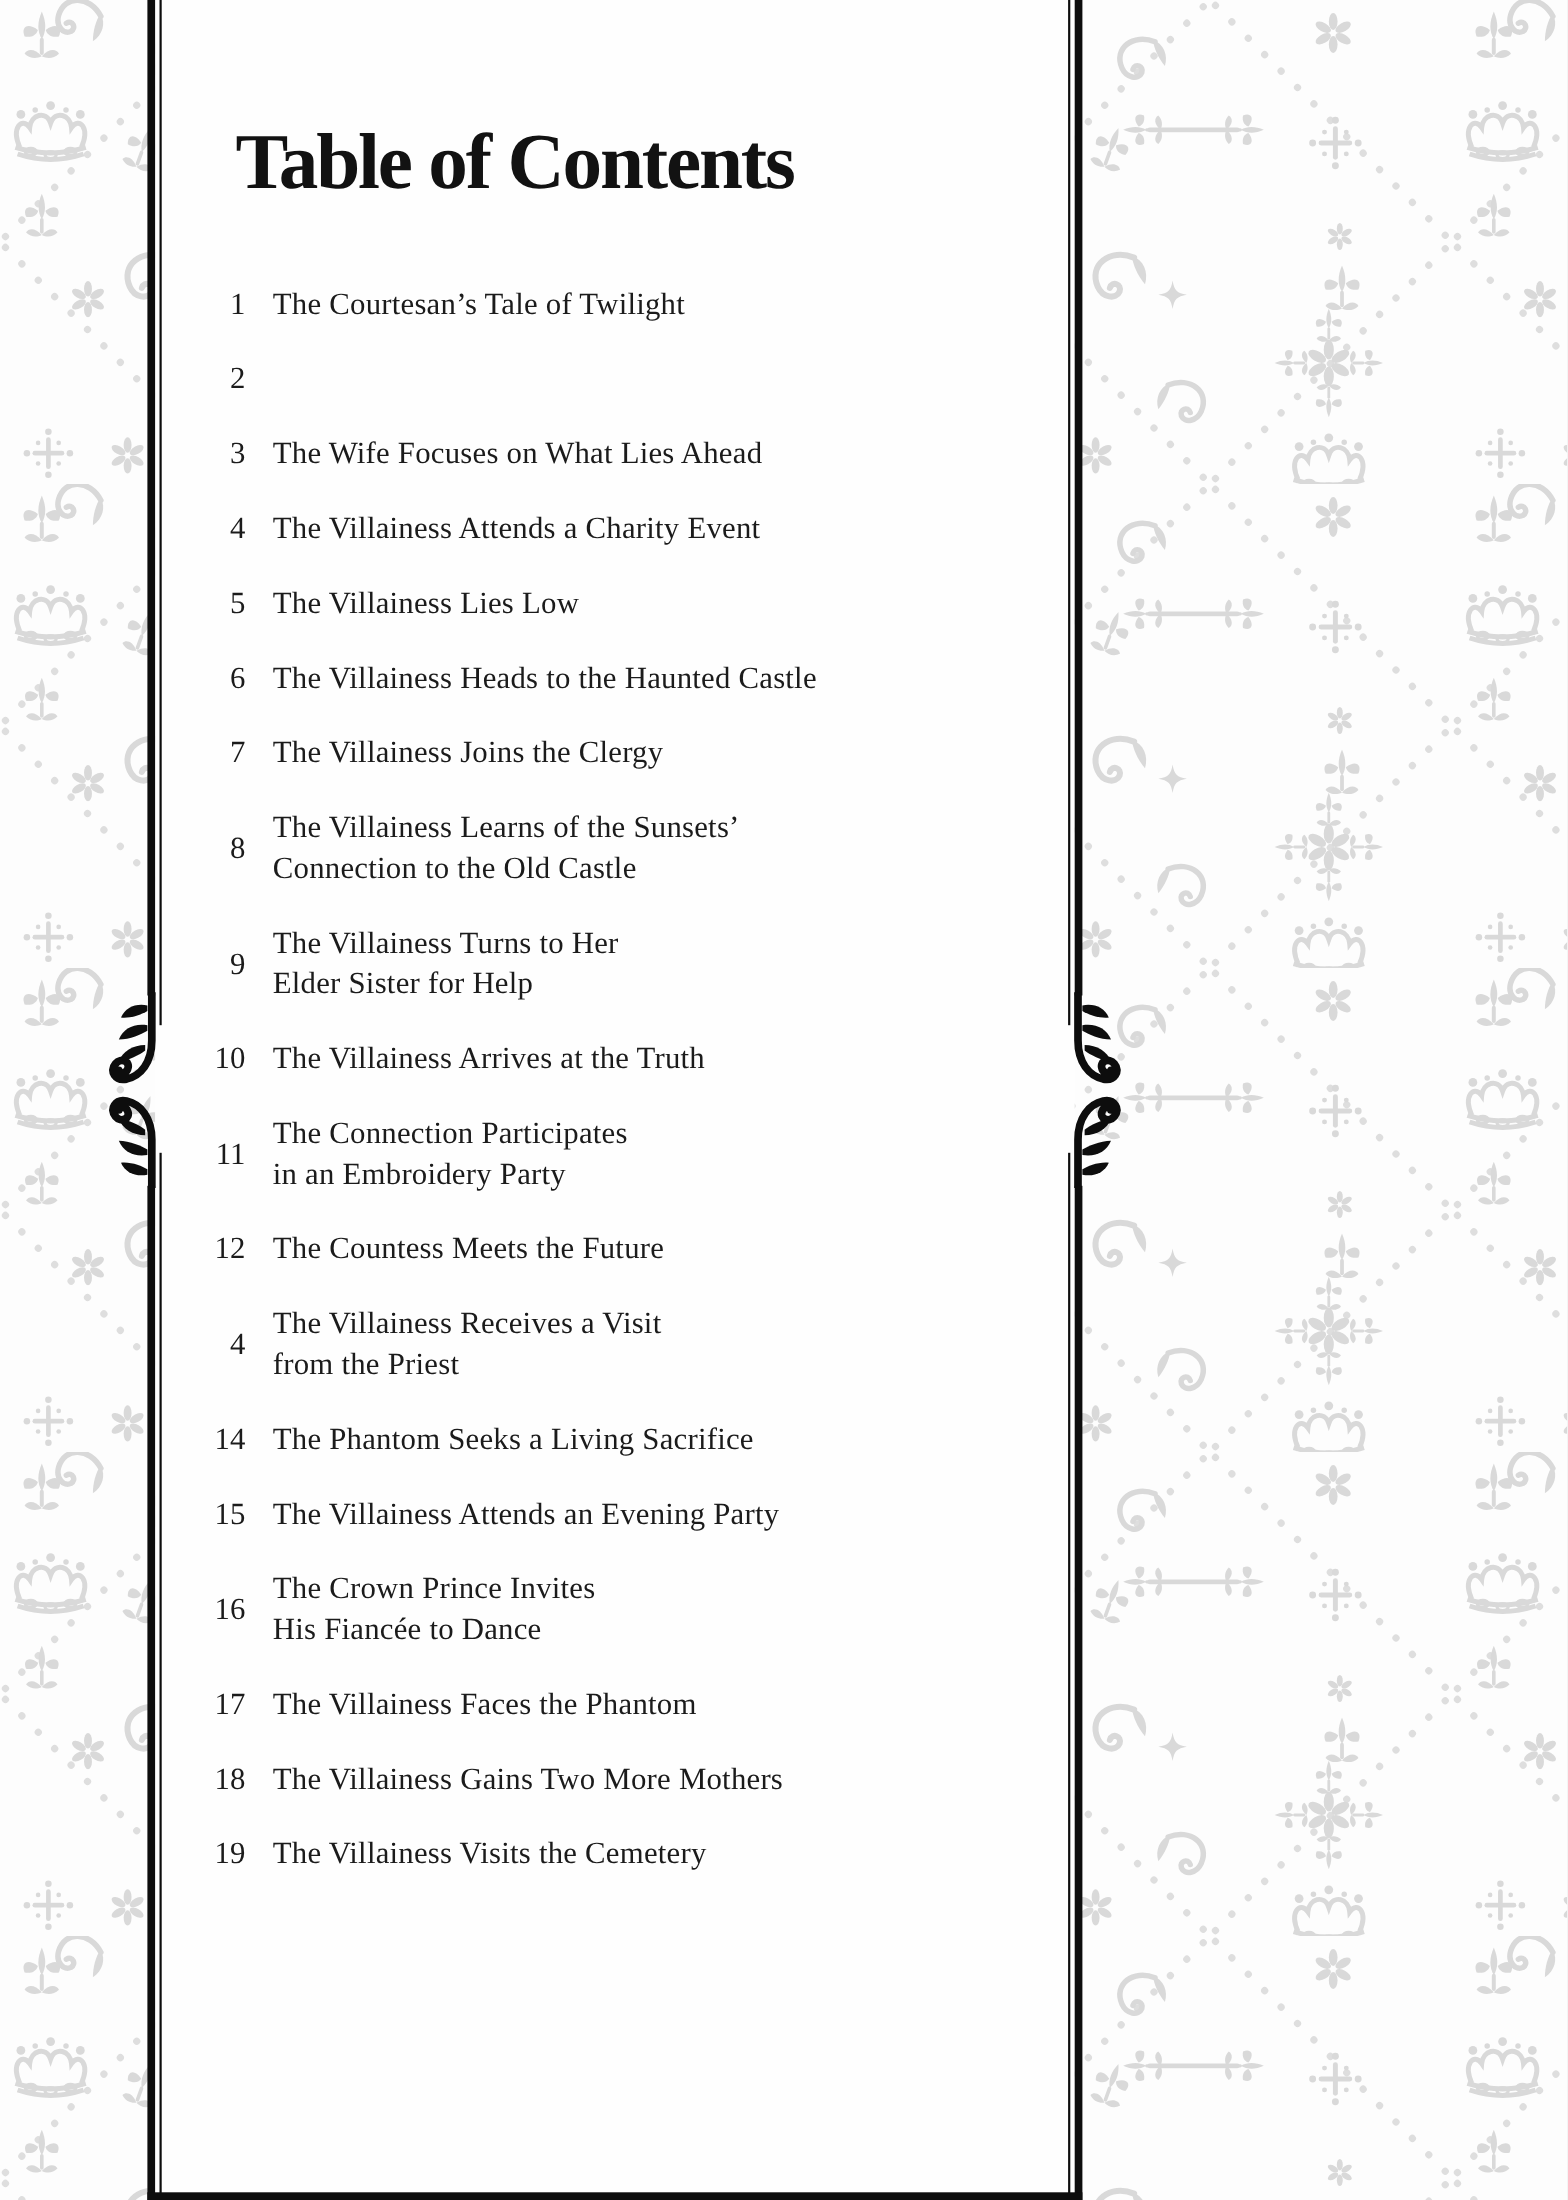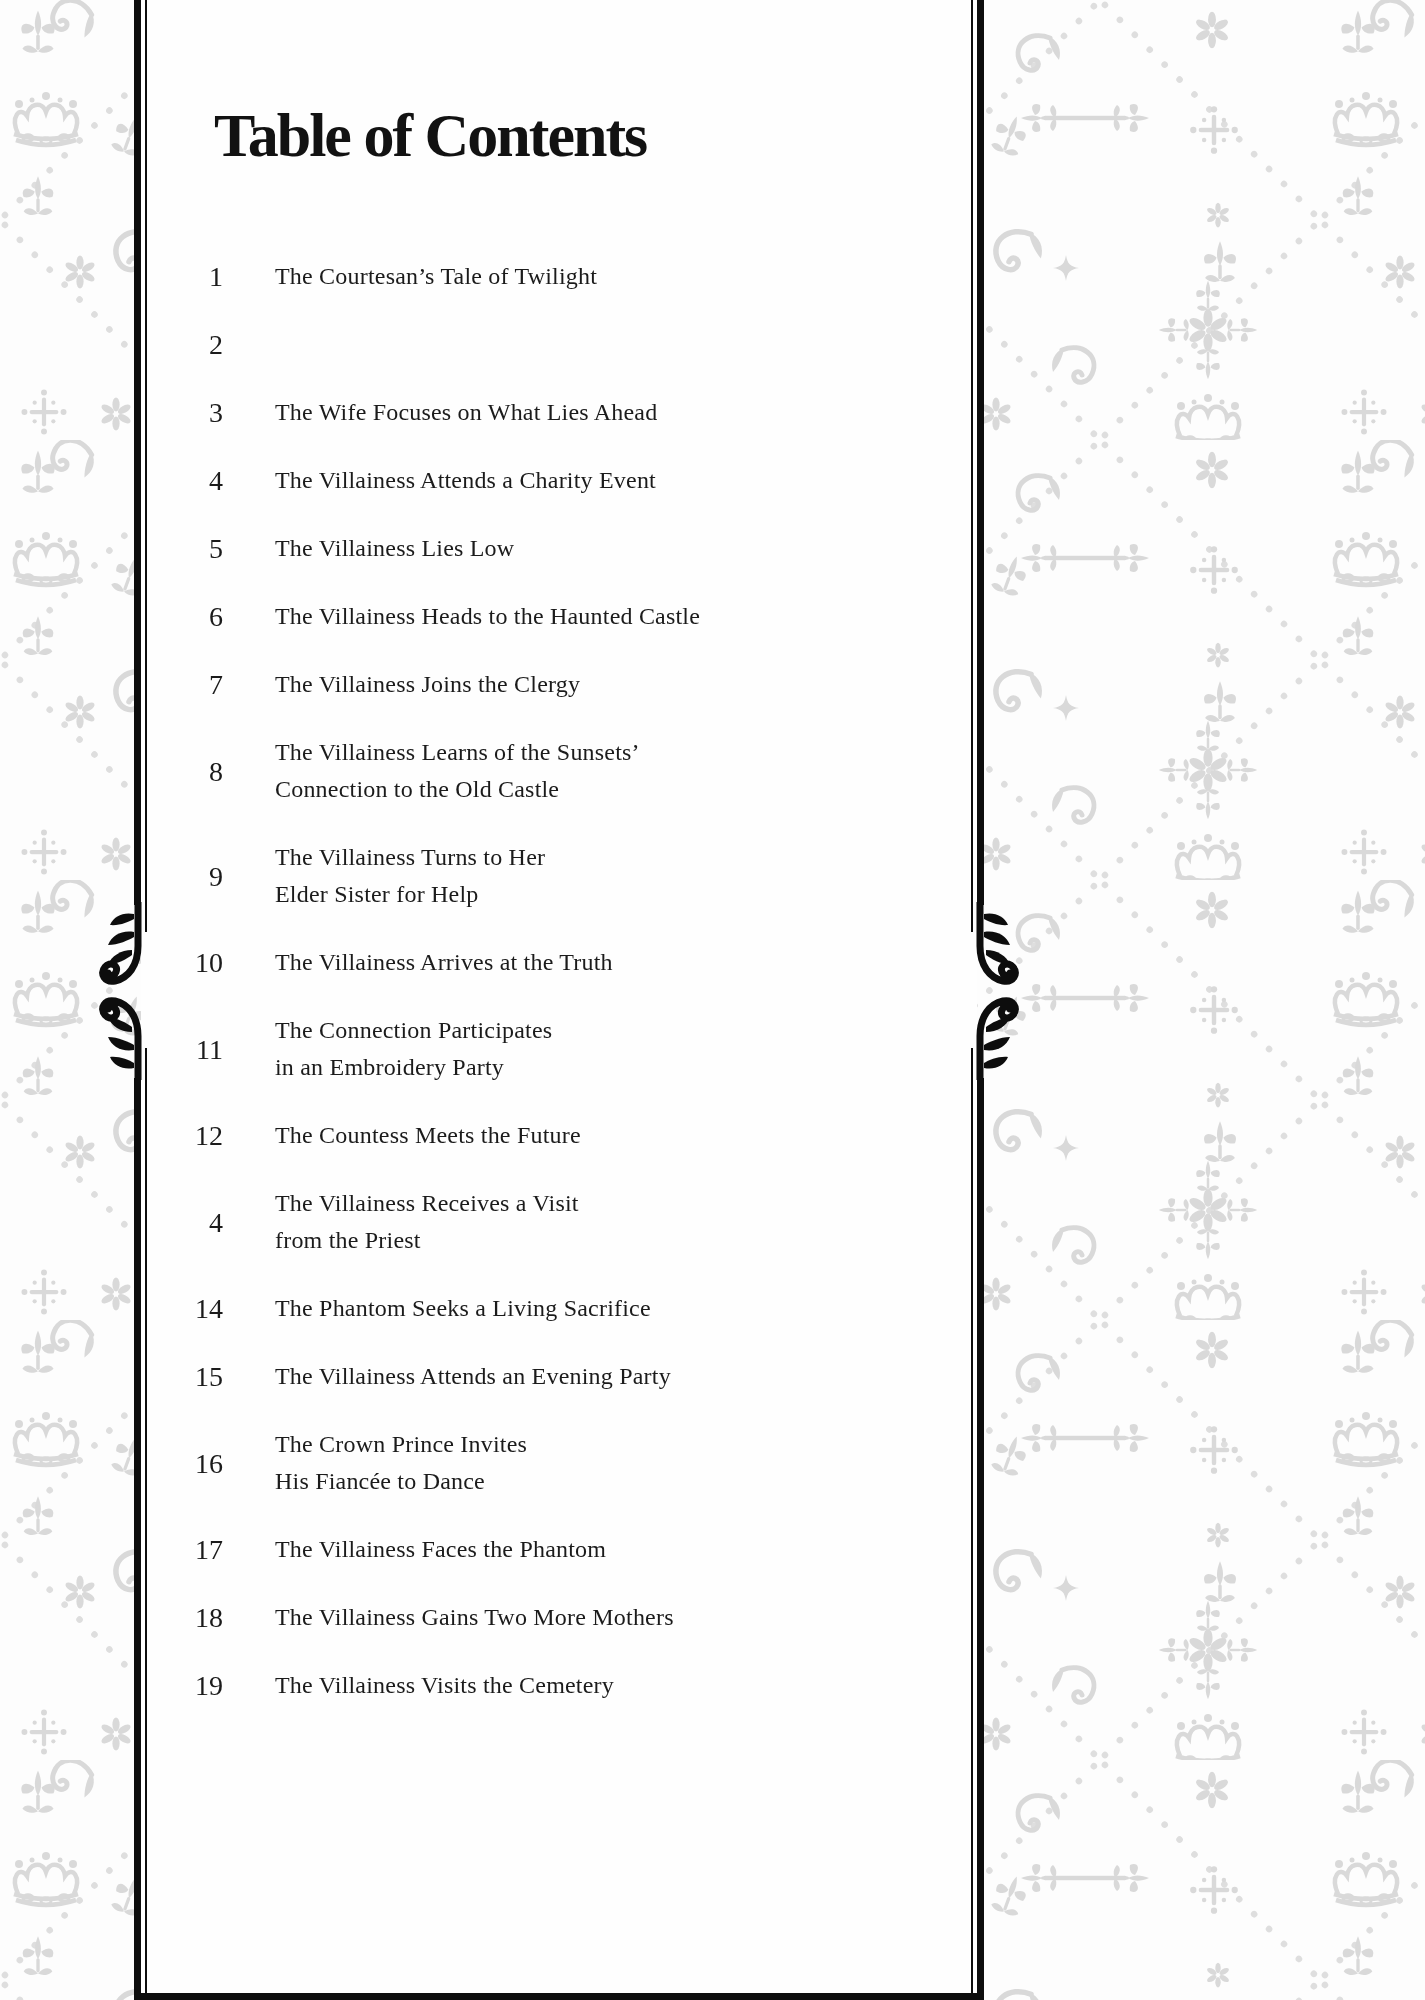--- a/index.html
+++ b/index.html
@@ -33,44 +33,43 @@
   .bottom-bar{left:134px;top:1993px;width:850px;height:7px;}
   .flourish{position:absolute;z-index:2;width:48px;height:84px;}
   .fl-lt{left:98px;top:902px;}
   .fl-lb{left:98px;top:996px;transform:scaleY(-1);}
   .fl-rt{left:972px;top:902px;transform:scaleX(-1);}
   .fl-rb{left:972px;top:996px;transform:scale(-1,-1);}
   
   .title{
     position:absolute;z-index:3;
     left:214px;top:58px;
-    font-size:62px;font-weight:bold;
+    font-size:72px;font-weight:bold;
     letter-spacing:-2px;
     color:#121212;
     white-space:nowrap;
   }
   
   .toc{
     position:absolute;z-index:3;
     left:190px;top:258px;width:600px;
   }
   .toc-row{
     display:flex;align-items:center;
     min-height:37px;
     margin-bottom:31px;
   }
   .toc-num{
     flex:none;width:33px;margin-right:25px;
     text-align:right;
     font-size:28px;line-height:37px;
   }
   .toc-text{
-    font-size:24px;line-height:37px;
+    font-size:28px;line-height:37px;
     letter-spacing:0.2px;
-    margin-left:27px;
   }
 </style>
 </head>
 <body>
 
 <div class="page">
 
   <svg width="0" height="0" style="position:absolute" aria-hidden="true">
     <defs>
       <g id="aster" fill="#d9d9d9">

